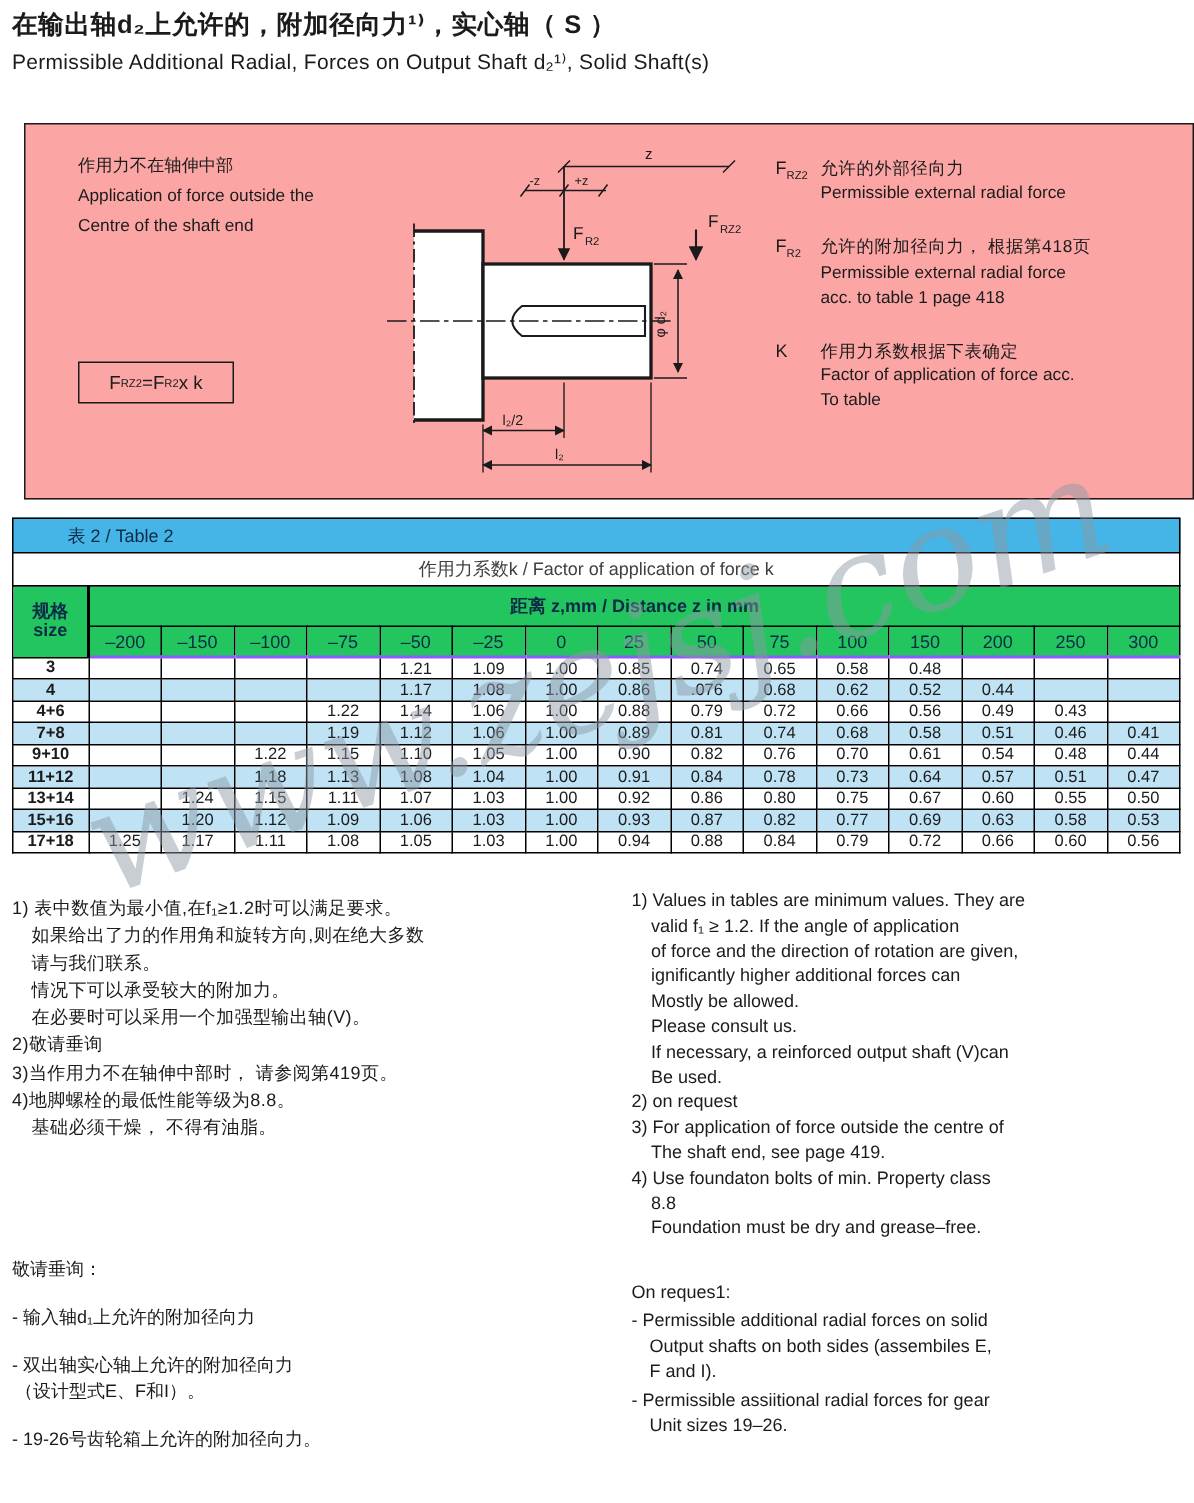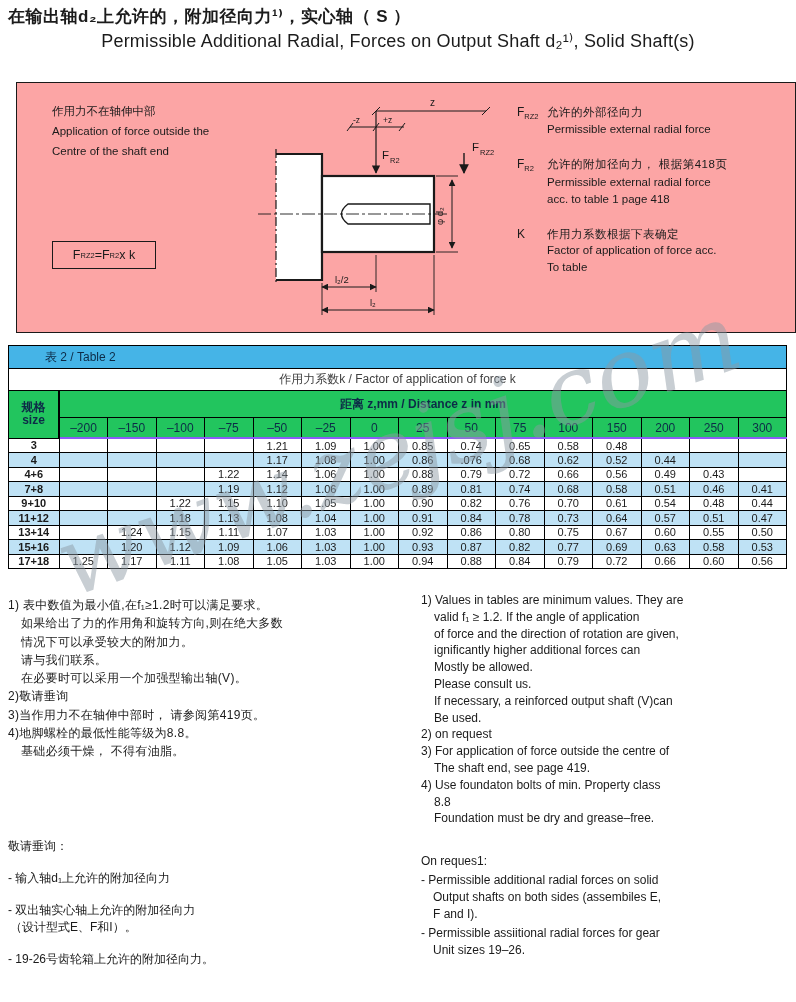--- a/index.html
+++ b/index.html
@@ -1,21 +1,21 @@
 <!DOCTYPE html>
 <html><head>
 <meta charset="utf-8">
 <style>
   html,body{margin:0;padding:0;background:#fff;}
   .page{position:relative;width:796px;height:1002px;background:#fff;overflow:hidden;
         font-family:"Liberation Sans","DejaVu Sans",sans-serif;color:#1b1b1b;}
   
   .hdr{position:absolute;left:8px;top:4px;width:780px;}
   .title-zh{font-size:17px;font-weight:bold;letter-spacing:.5px;line-height:26px;}
-  .title-en{font-size:18px;line-height:22px;letter-spacing:.2px;text-align:center;}
+  .title-en{font-size:14px;line-height:22px;letter-spacing:.2px;}
   
   .dbox{position:absolute;left:16px;top:82px;width:778px;height:249px;border:1.5px solid #1a1a1a;background:#fca5a5;}
   .app-note{position:absolute;left:35px;top:18px;font-size:11.5px;line-height:20px;}
   .formula-box{position:absolute;left:35px;top:158px;width:102px;height:26px;border:1px solid #1a1a1a;
                display:flex;align-items:center;justify-content:center;font-size:12.5px;}
   .formula-box sub,.legend-sym sub{font-size:7.5px;}
   .dsvg{position:absolute;left:237px;top:4px;}
   .legend{position:absolute;left:500px;top:22px;width:270px;font-size:11.5px;}
   .legend-item{margin-bottom:19px;}
   .legend-row{display:flex;}
@@ -357,22 +357,22 @@
     </table>
   </div>
 
   <div class="wm">www.zejsj.com</div>
 
   <div class="fns">
     <div class="fn-left">
       <div>
           <div class="note-line">1) 表中数值为最小值,在f₁≥1.2时可以满足要求。</div>
           <div class="note-line ind">如果给出了力的作用角和旋转方向,则在绝大多数</div>
+          <div class="note-line ind">请与我们联系。</div>
           <div class="note-line ind">情况下可以承受较大的附加力。</div>
-          <div class="note-line ind">请与我们联系。</div>
           <div class="note-line ind">在必要时可以采用一个加强型输出轴(V)。</div>
           <div class="note-line">2)敬请垂询</div>
           <div class="note-line">3)当作用力不在轴伸中部时， 请参阅第419页。</div>
           <div class="note-line">4)地脚螺栓的最低性能等级为8.8。</div>
           <div class="note-line ind">基础必须干燥， 不得有油脂。</div>
         </div>
       <div>
           <div class="req-heading">敬请垂询：</div>
           <div class="req-item">
             <div class="req-first">-  输入轴d₁上允许的附加径向力</div>

